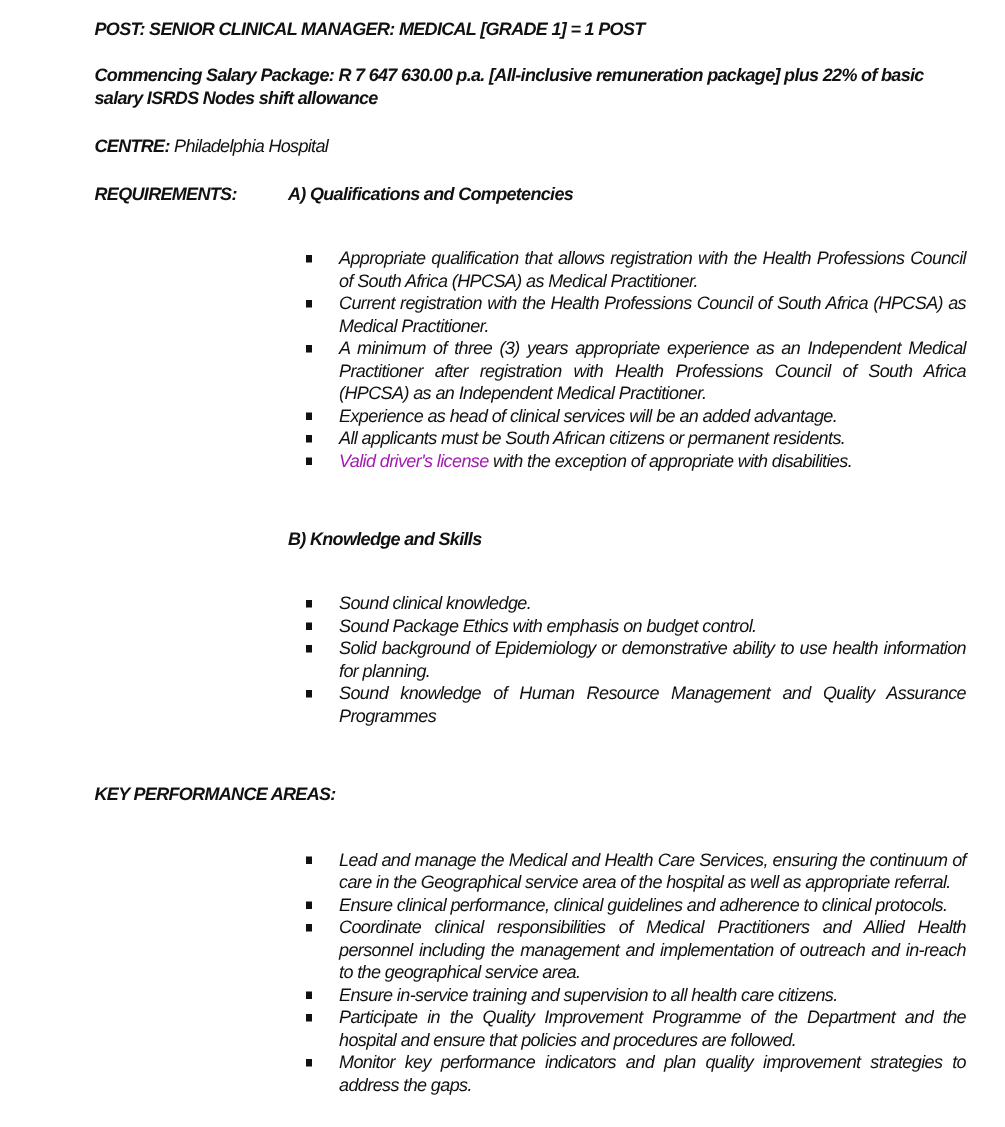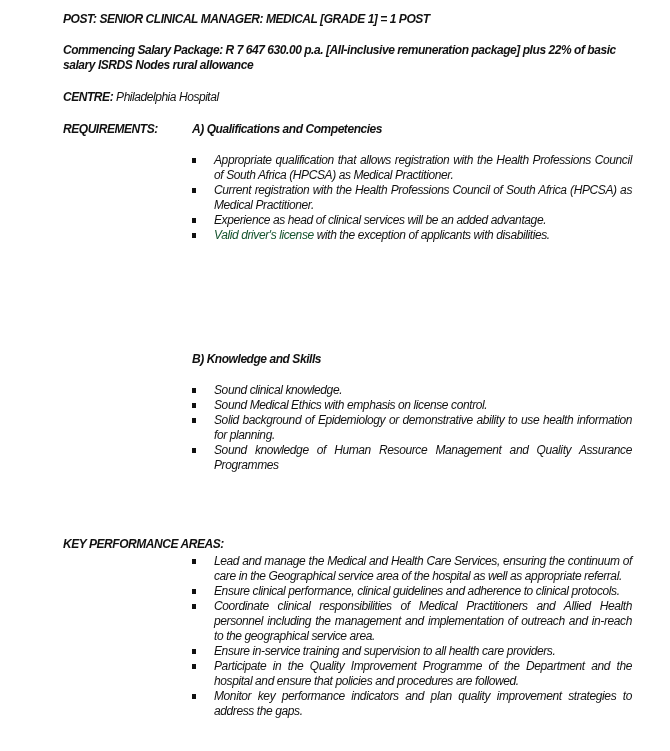--- a/index.html
+++ b/index.html
@@ -13,68 +13,70 @@
   .page { position: absolute; left: 16px; top: 0; width: 670px; height: 751px; font-style: italic; }
   .narrow { letter-spacing: -0.45px; transform-origin: left top; }
   .abs { position: absolute; white-space: nowrap; line-height: 15px; }
   .bold { font-weight: bold; }
   .title { left: 47px; top: 12px; }
   .salary1 { left: 47px; top: 43px; }
   .salary2 { left: 47px; top: 58px; }
   .centre { left: 47px; top: 90px; text-align: right; }
   .req-label { left: 47px; top: 122px; }
   .sec-head { left: 176px; }
-  .kpa-label { left: 47px; top: 522px; margin-top: 15px; }
+  .kpa-label { left: 47px; top: 522px; }
 
-  .list { position: absolute; left: 176px; width: 440px; margin: 0; padding: 0; list-style: none; }
+  .list { position: absolute; left: 176px; width: 440px; margin: 12px; padding: 0; list-style: none; }
   .list li {
     position: relative; padding-left: 22px; line-height: 15px;
     text-align: justify; letter-spacing: -0.4px;
   }
   .list li .bullet {
     position: absolute; left: 0; top: 5px; width: 4px; height: 5px; background: #111;
   }
-  .muted { color: #14532d; }
+  .muted { color: #a21caf; }
 </style>
 </head>
 <body>
 
 <div class="page">
 
   <div class="abs bold narrow title">POST: SENIOR CLINICAL MANAGER: MEDICAL [GRADE 1] = 1 POST</div>
   <div class="abs bold narrow salary1">Commencing Salary Package: R 7 647 630.00 p.a. [All-inclusive remuneration package] plus 22% of basic</div>
-  <div class="abs bold narrow salary2">salary ISRDS Nodes rural allowance</div>
+  <div class="abs bold narrow salary2">salary ISRDS Nodes shift allowance</div>
 
   <div class="abs narrow centre">
     <span class="bold">CENTRE:</span><span> Philadelphia Hospital</span>
   </div>
 
   <div class="abs bold narrow req-label">REQUIREMENTS:</div>
   <div class="abs bold narrow sec-head" style="top:122px">A) Qualifications and Competencies</div>
 
   <ul class="list" style="top:153px">
     <li><span class="bullet"></span><span>Appropriate qualification that allows registration with the Health Professions Council of South Africa (HPCSA) as Medical Practitioner.</span></li>
     <li><span class="bullet"></span><span>Current registration with the Health Professions Council of South Africa (HPCSA) as Medical Practitioner.</span></li>
+    <li><span class="bullet"></span><span>A minimum of three (3) years appropriate experience as an Independent Medical Practitioner after registration with Health Professions Council of South Africa (HPCSA) as an Independent Medical Practitioner.</span></li>
     <li><span class="bullet"></span><span>Experience as head of clinical services will be an added advantage.</span></li>
-    <li><span class="bullet"></span><span class="muted">Valid driver's license</span><span> with the exception of applicants with disabilities.</span></li>
+    <li><span class="bullet"></span><span>All applicants must be South African citizens or permanent residents.</span></li>
+    <li><span class="bullet"></span><span class="muted">Valid driver's license</span><span> with the exception of appropriate with disabilities.</span></li>
   </ul>
 
   <div class="abs bold narrow sec-head" style="top:352px">B) Knowledge and Skills</div>
 
   <ul class="list" style="top:383px">
     <li><span class="bullet"></span><span>Sound clinical knowledge.</span></li>
-    <li><span class="bullet"></span><span>Sound Medical Ethics with emphasis on license control.</span></li>
+    <li><span class="bullet"></span><span>Sound Package Ethics with emphasis on budget control.</span></li>
     <li><span class="bullet"></span><span>Solid background of Epidemiology or demonstrative ability to use health information for planning.</span></li>
     <li><span class="bullet"></span><span>Sound knowledge of Human Resource Management and Quality Assurance Programmes</span></li>
   </ul>
 
   <div class="abs bold narrow kpa-label">KEY PERFORMANCE AREAS:</div>
 
   <ul class="list" style="top:554px">
     <li><span class="bullet"></span><span>Lead and manage the Medical and Health Care Services, ensuring the continuum of care in the Geographical service area of the hospital as well as appropriate referral.</span></li>
     <li><span class="bullet"></span><span>Ensure clinical performance, clinical guidelines and adherence to clinical protocols.</span></li>
     <li><span class="bullet"></span><span>Coordinate clinical responsibilities of Medical Practitioners and Allied Health personnel including the management and implementation of outreach and in-reach to the geographical service area.</span></li>
-    <li><span class="bullet"></span><span>Ensure in-service training and supervision to all health care providers.</span></li>
+    <li><span class="bullet"></span><span>Ensure in-service training and supervision to all health care citizens.</span></li>
     <li><span class="bullet"></span><span>Participate in the Quality Improvement Programme of the Department and the hospital and ensure that policies and procedures are followed.</span></li>
     <li><span class="bullet"></span><span>Monitor key performance indicators and plan quality improvement strategies to address the gaps.</span></li>
   </ul>
 
 </div>
 
 </body></html>

